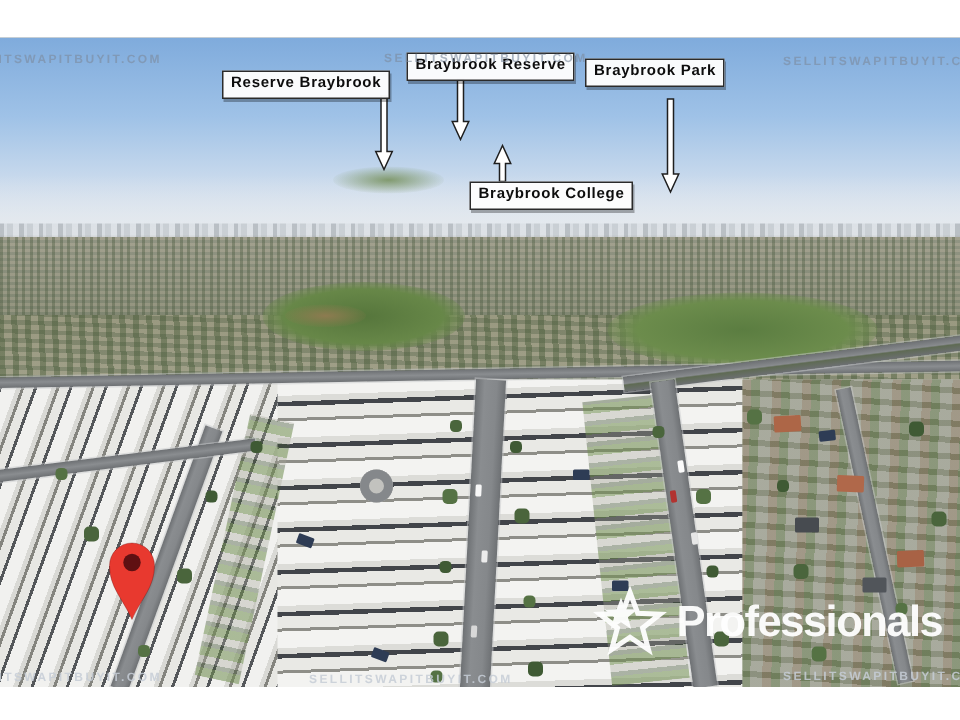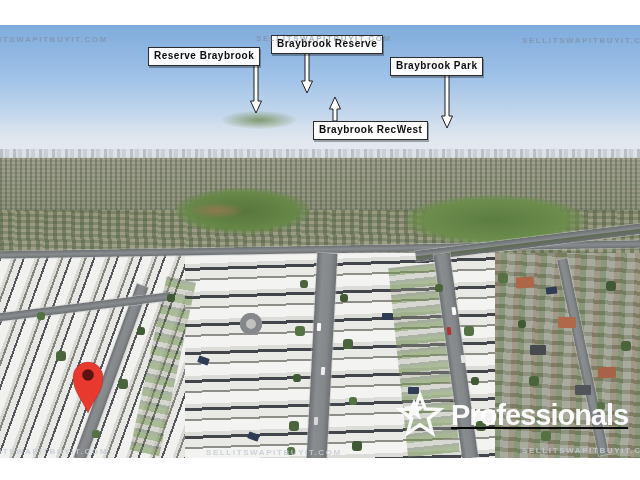--- a/index.html
+++ b/index.html
@@ -80,21 +80,21 @@
   .arrows{z-index:20;}
   .pin-svg{z-index:15;}
   .callout{
     position:absolute;z-index:30;background:rgba(253,253,253,.97);border:1px solid #2b2b2b;
     box-shadow:1px 2px 0 rgba(0,0,0,.3);padding:2px 5px 3px 5px;
     font-size:10px;line-height:12px;font-weight:bold;color:#0d0d0d;letter-spacing:.5px;white-space:nowrap;}
   .watermark{
     position:absolute;z-index:40;font-size:8px;font-weight:bold;letter-spacing:1.6px;
     color:rgba(125,138,158,.62);white-space:nowrap;}
   .watermark.light{color:rgba(198,204,214,.85);}
-  .logo{position:absolute;z-index:18;left:394px;top:386px;height:58px;display:flex;align-items:center;opacity:.95;text-decoration:underline;}
+  .logo{position:absolute;z-index:18;left:394px;top:386px;height:58px;display:flex;align-items:center;opacity:.95;}
   .logo-text{font-size:29px;font-weight:bold;color:#ffffff;letter-spacing:-1px;margin-left:5px;}
 </style>
 </head>
 <body>
 
 <div class="stage">
 
   <div class="photo">
     <div class="sky"></div>
     <div class="haze"></div>
@@ -150,25 +150,25 @@
     <polygon points="445,66 449,66 449,116 452.5,116 447,128 441.5,116 445,116" fill="#ffffff" stroke="#1f1f1f" stroke-width="1"></polygon>
     <polygon points="333,121 337,121 337,109 340.5,109 335,97 329.5,109 333,109" fill="#ffffff" stroke="#1f1f1f" stroke-width="1"></polygon>
   </svg>
 
   <div class="callout" style="left:148px;top:47px">
     <span>Reserve Braybrook</span>
   </div>
   <div class="callout" style="left:271px;top:35px">
     <span>Braybrook Reserve</span>
   </div>
-  <div class="callout" style="left:390px;top:57px">
+  <div class="callout" style="left:390px;top:39px">
     <span>Braybrook Park</span>
   </div>
   <div class="callout" style="left:313px;top:121px">
-    <span>Braybrook RecWest</span>
+    <span>Braybrook College</span>
   </div>
 
   <div class="logo">
     <svg width="52" height="52" viewBox="0 0 50 52">
       <polygon points="25,6 30.2,19.9 45,20.5 33.4,29.7 37.3,44 25,35.8 12.7,44 16.6,29.7 5,20.5 19.8,19.9" fill="none" stroke="#ffffff" stroke-width="3.4" stroke-linejoin="miter"></polygon>
       <polygon points="19,9.4 21.9,17.1 30,17.4 23.6,22.5 25.8,30.4 19,25.8 12.2,30.4 14.4,22.5 8,17.4 16.1,17.1" fill="#ffffff"></polygon>
     </svg>
     <span class="logo-text">Professionals</span>
   </div>
 

